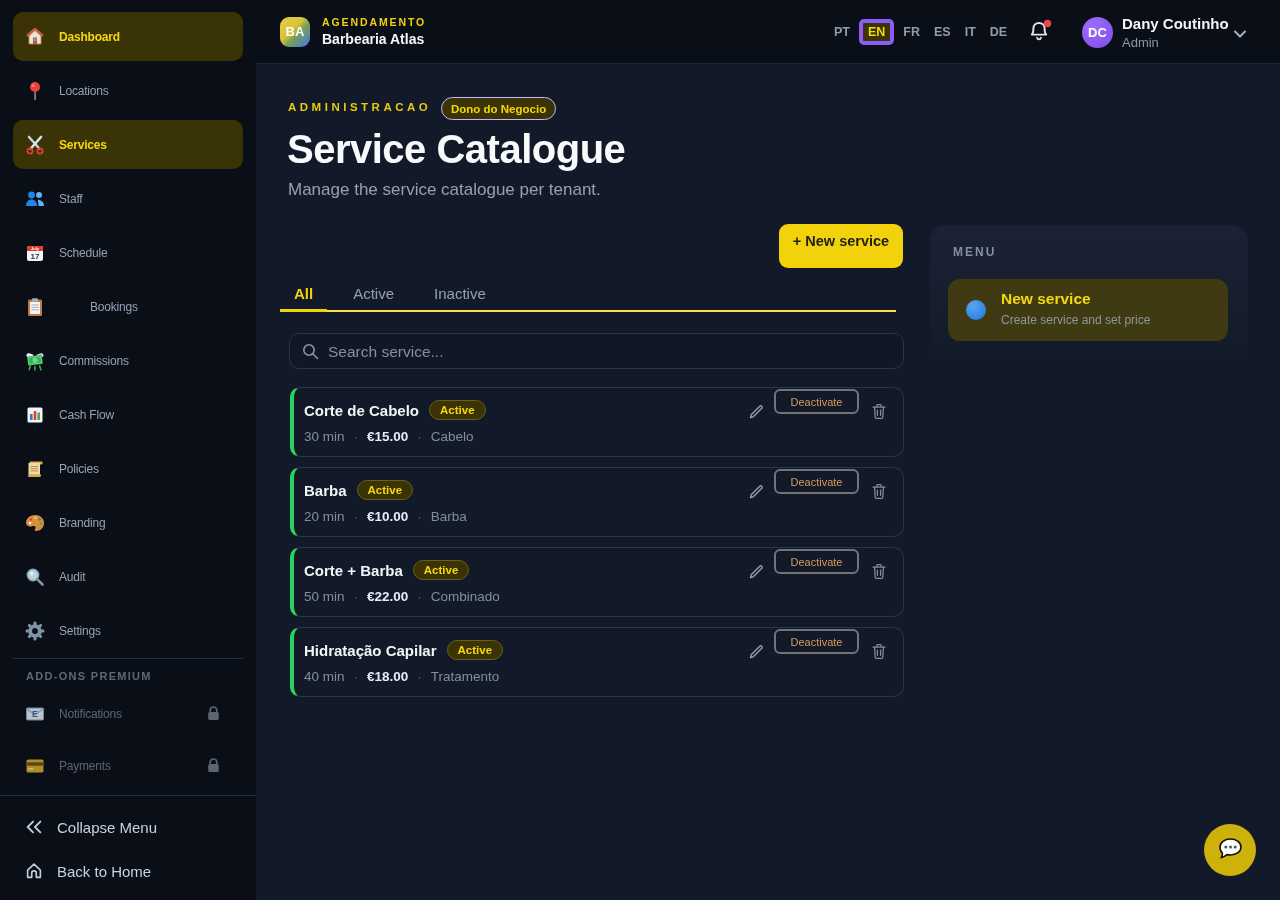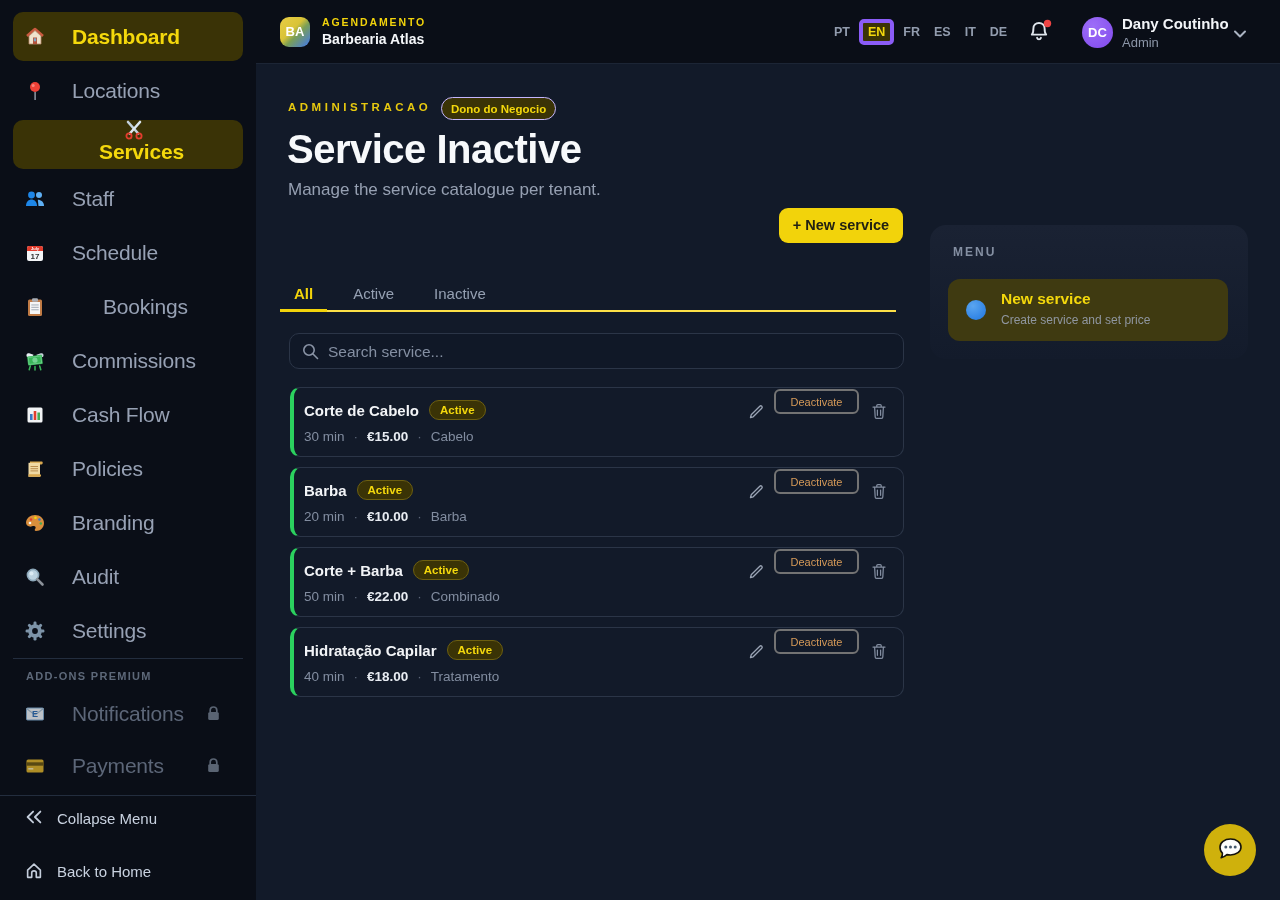--- a/index.html
+++ b/index.html
@@ -4,21 +4,21 @@
 <style>
 * { margin:0; padding:0; box-sizing:border-box; }
 html,body { width:1280px; height:900px; overflow:hidden; background:#121a29; font-family:"Liberation Sans", sans-serif; }
 .sidebar { position:fixed; left:0; top:0; width:256px; height:900px; background:#0a0e17; z-index:5; }
 .header { position:fixed; left:256px; top:0; width:1024px; height:64px; background:#0a0e17; border-bottom:1px solid #1c2535; z-index:4; display:flex; align-items:center; }
 .main { position:absolute; left:256px; top:64px; width:1024px; height:836px; background:#121a29; }
 
 
 .mitem { position:absolute; left:13px; width:230px; height:49px; border-radius:10px; display:flex; align-items:center; }
 .mitem .ico { width:20px; height:20px; margin-left:12px; flex:none; }
-.mitem .txt { margin-left:27px; font-size:21px; color:#97a1b4; letter-spacing:-0.2px; }
+.mitem .txt { margin-left:14px; font-size:12px; color:#97a1b4; letter-spacing:-0.2px; }
 .mitem.active { background:#3a3306; }
 .mitem.active .txt { color:#f4d80c; font-weight:bold; }
 .sdiv { position:absolute; left:13px; width:230px; border-top:1px solid #232d3e; }
 .slabel { position:absolute; left:26px; font-size:11px; font-weight:bold; letter-spacing:1.3px; color:#5d6879; }
 .mitem.dim .txt { color:#5c6678; }
 .mitem.dim .ico { opacity:.8; }
 .lock { position:absolute; right:23px; top:17px; }
 .bitem { position:absolute; left:13px; width:230px; height:44px; display:flex; align-items:center; }
 .bitem .ico { width:20px; height:20px; margin-left:11px; flex:none; }
 .bitem .txt { margin-left:13px; font-size:15px; color:#c9d2e0; }
@@ -36,21 +36,21 @@
 .uname { position:absolute; left:866px; top:15px; }
 .uname .n1 { font-size:15px; font-weight:bold; color:#f3f5f8; }
 .uname .n2 { font-size:13px; color:#8c96a8; margin-top:3px; }
 .chev { position:absolute; left:977px; top:29px; }
 
 
 .eyebrow { position:absolute; left:288px; top:101px; font-size:11.5px; font-weight:bold; color:#e7c90f; letter-spacing:3.5px; }
 .badge-owner { position:absolute; left:441px; top:97px; height:23px; padding:0 9px; background:#3a3306; border:1px solid #c4b5fd; border-radius:12px; font-size:11.5px; font-weight:bold; color:#f4d80c; line-height:22px; }
 h1.title { position:absolute; left:287px; top:127px; font-size:40px; font-weight:bold; color:#f7f9fb; letter-spacing:-0.5px; }
 .subtitle { position:absolute; left:288px; top:180px; font-size:17px; color:#96a0b2; }
-.newbtn { position:absolute; left:779px; top:208px; width:124px; height:35px; background:#f2d30b; border-radius:9px; color:#222112; font-weight:bold; font-size:14.5px; text-align:center; line-height:35px; }
+.newbtn { position:absolute; left:779px; top:224px; width:124px; height:44px; background:#f2d30b; border-radius:9px; color:#222112; font-weight:bold; font-size:14.5px; text-align:center; line-height:35px; }
 .tabs { position:absolute; left:280px; top:283px; width:616px; border-bottom:2px solid #fde047; height:29px; }
 .tab { display:inline-block; font-size:15px; color:#95a0b2; padding:0 14px; margin-right:12px; height:29px; line-height:22px; }
 .tab.on { color:#f2d30b; font-weight:bold; border-bottom:3px solid #f2d30b; }
 .search { position:absolute; left:289px; top:333px; width:615px; height:36px; border:1px solid #2b3547; border-radius:10px; background:#101827; }
 .search .ph { position:absolute; left:38px; top:9px; font-size:15.5px; color:#848fa2; }
 .search svg { position:absolute; left:12px; top:9px; }
 
 .card { position:absolute; left:290px; width:614px; height:70px; background:#121a29; border:1px solid #2b3547; border-left:4px solid #2bd15e; border-radius:10px; }
 .card .trow { position:absolute; left:10px; top:12px; display:flex; align-items:center; }
 .card .tname { font-size:15px; font-weight:bold; color:#f2f4f7; }
@@ -85,21 +85,21 @@
     <div class="txt">Dashboard</div>
   </div>
   <div class="mitem" style="top:66px;">
     <svg class="ico" viewBox="0 0 20 20">
         <circle cx="10" cy="6" r="5" fill="#ee4137"></circle>
         <circle cx="8.2" cy="4.4" r="1.5" fill="#f98379"></circle>
         <rect x="9.4" y="11" width="1.4" height="8" fill="#9aa2ad"></rect>
       </svg>
     <div class="txt">Locations</div>
   </div>
-  <div class="mitem active" style="top:120px;flex-direction:column;">
+  <div class="mitem active" style="top:120px;">
     <svg class="ico" viewBox="0 0 20 20">
         <path d="M4 2 L14.2 13.5" stroke="#c3d2dd" stroke-width="2.6" stroke-linecap="round"></path>
         <path d="M16 2 L5.8 13.5" stroke="#dbe7ef" stroke-width="2.6" stroke-linecap="round"></path>
         <circle cx="5" cy="16" r="2.6" fill="none" stroke="#e23d2e" stroke-width="1.8"></circle>
         <circle cx="15" cy="16" r="2.6" fill="none" stroke="#e23d2e" stroke-width="1.8"></circle>
       </svg>
     <div class="txt">Services</div>
   </div>
   <div class="mitem" style="top:174px;">
     <svg class="ico" viewBox="0 0 20 20">
@@ -217,21 +217,21 @@
         <rect x="1.5" y="6.3" width="17" height="3.4" fill="#6b5713"></rect>
         <rect x="3.3" y="12" width="5" height="1.6" fill="#f0e3ad"></rect>
       </svg>
     <div class="txt">Payments</div>
     <svg class="lock" width="13" height="15" viewBox="0 0 13 15">
         <path d="M3.2 6 L3.2 4.2 C3.2 2.4 4.6 1 6.5 1 C8.4 1 9.8 2.4 9.8 4.2 L9.8 6" fill="none" stroke="#5a6473" stroke-width="1.7"></path>
         <rect x="1.2" y="6" width="10.6" height="8" rx="1.6" fill="#5a6473"></rect>
       </svg>
   </div>
   <div class="sdiv" style="top:795px; left:0; width:256px;"></div>
-  <div class="bitem" style="top:783px;align-items:flex-end;">
+  <div class="bitem" style="top:805px;">
     <svg class="ico" viewBox="0 0 22 22">
         <path d="M10 5 L4 11 L10 17 M18 5 L12 11 L18 17" fill="none" stroke="#c4cddb" stroke-width="2" stroke-linecap="round" stroke-linejoin="round"></path>
       </svg>
     <div class="txt">Collapse Menu</div>
   </div>
   <div class="bitem" style="top:849px;">
     <svg class="ico" viewBox="0 0 22 22">
         <path d="M4 10 L11 3.5 L18 10 L18 18 L13.5 18 L13.5 13 C13.5 11.6 12.4 10.8 11 10.8 C9.6 10.8 8.5 11.6 8.5 13 L8.5 18 L4 18 Z" fill="none" stroke="#c4cddb" stroke-width="1.8" stroke-linejoin="round"></path>
       </svg>
     <div class="txt">Back to Home</div>
@@ -263,21 +263,21 @@
     <div class="n1">Dany Coutinho</div>
     <div class="n2">Admin</div>
   </div>
   <svg class="chev" width="14" height="10" viewBox="0 0 14 10">
       <path d="M2 2.5 L7 7.5 L12 2.5" fill="none" stroke="#aab3c2" stroke-width="2" stroke-linecap="round" stroke-linejoin="round"></path>
     </svg>
 </div>
 <div id="content">
   <div class="eyebrow">ADMINISTRACAO</div>
   <div class="badge-owner">Dono do Negocio</div>
-  <h1 class="title">Service Inactive</h1>
+  <h1 class="title">Service Catalogue</h1>
   <div class="subtitle">Manage the service catalogue per tenant.</div>
   <div class="newbtn">+ New service</div>
   <div class="tabs">
     <span class="tab on">All</span><span class="tab">Active</span><span class="tab">Inactive</span>
   </div>
   <div class="search">
     <svg width="17" height="17" viewBox="0 0 17 17">
         <circle cx="7" cy="7" r="5.2" fill="none" stroke="#8a94a6" stroke-width="1.6"></circle>
         <path d="M11 11 L15.5 15.5" stroke="#8a94a6" stroke-width="1.6" stroke-linecap="round"></path>
       </svg>

